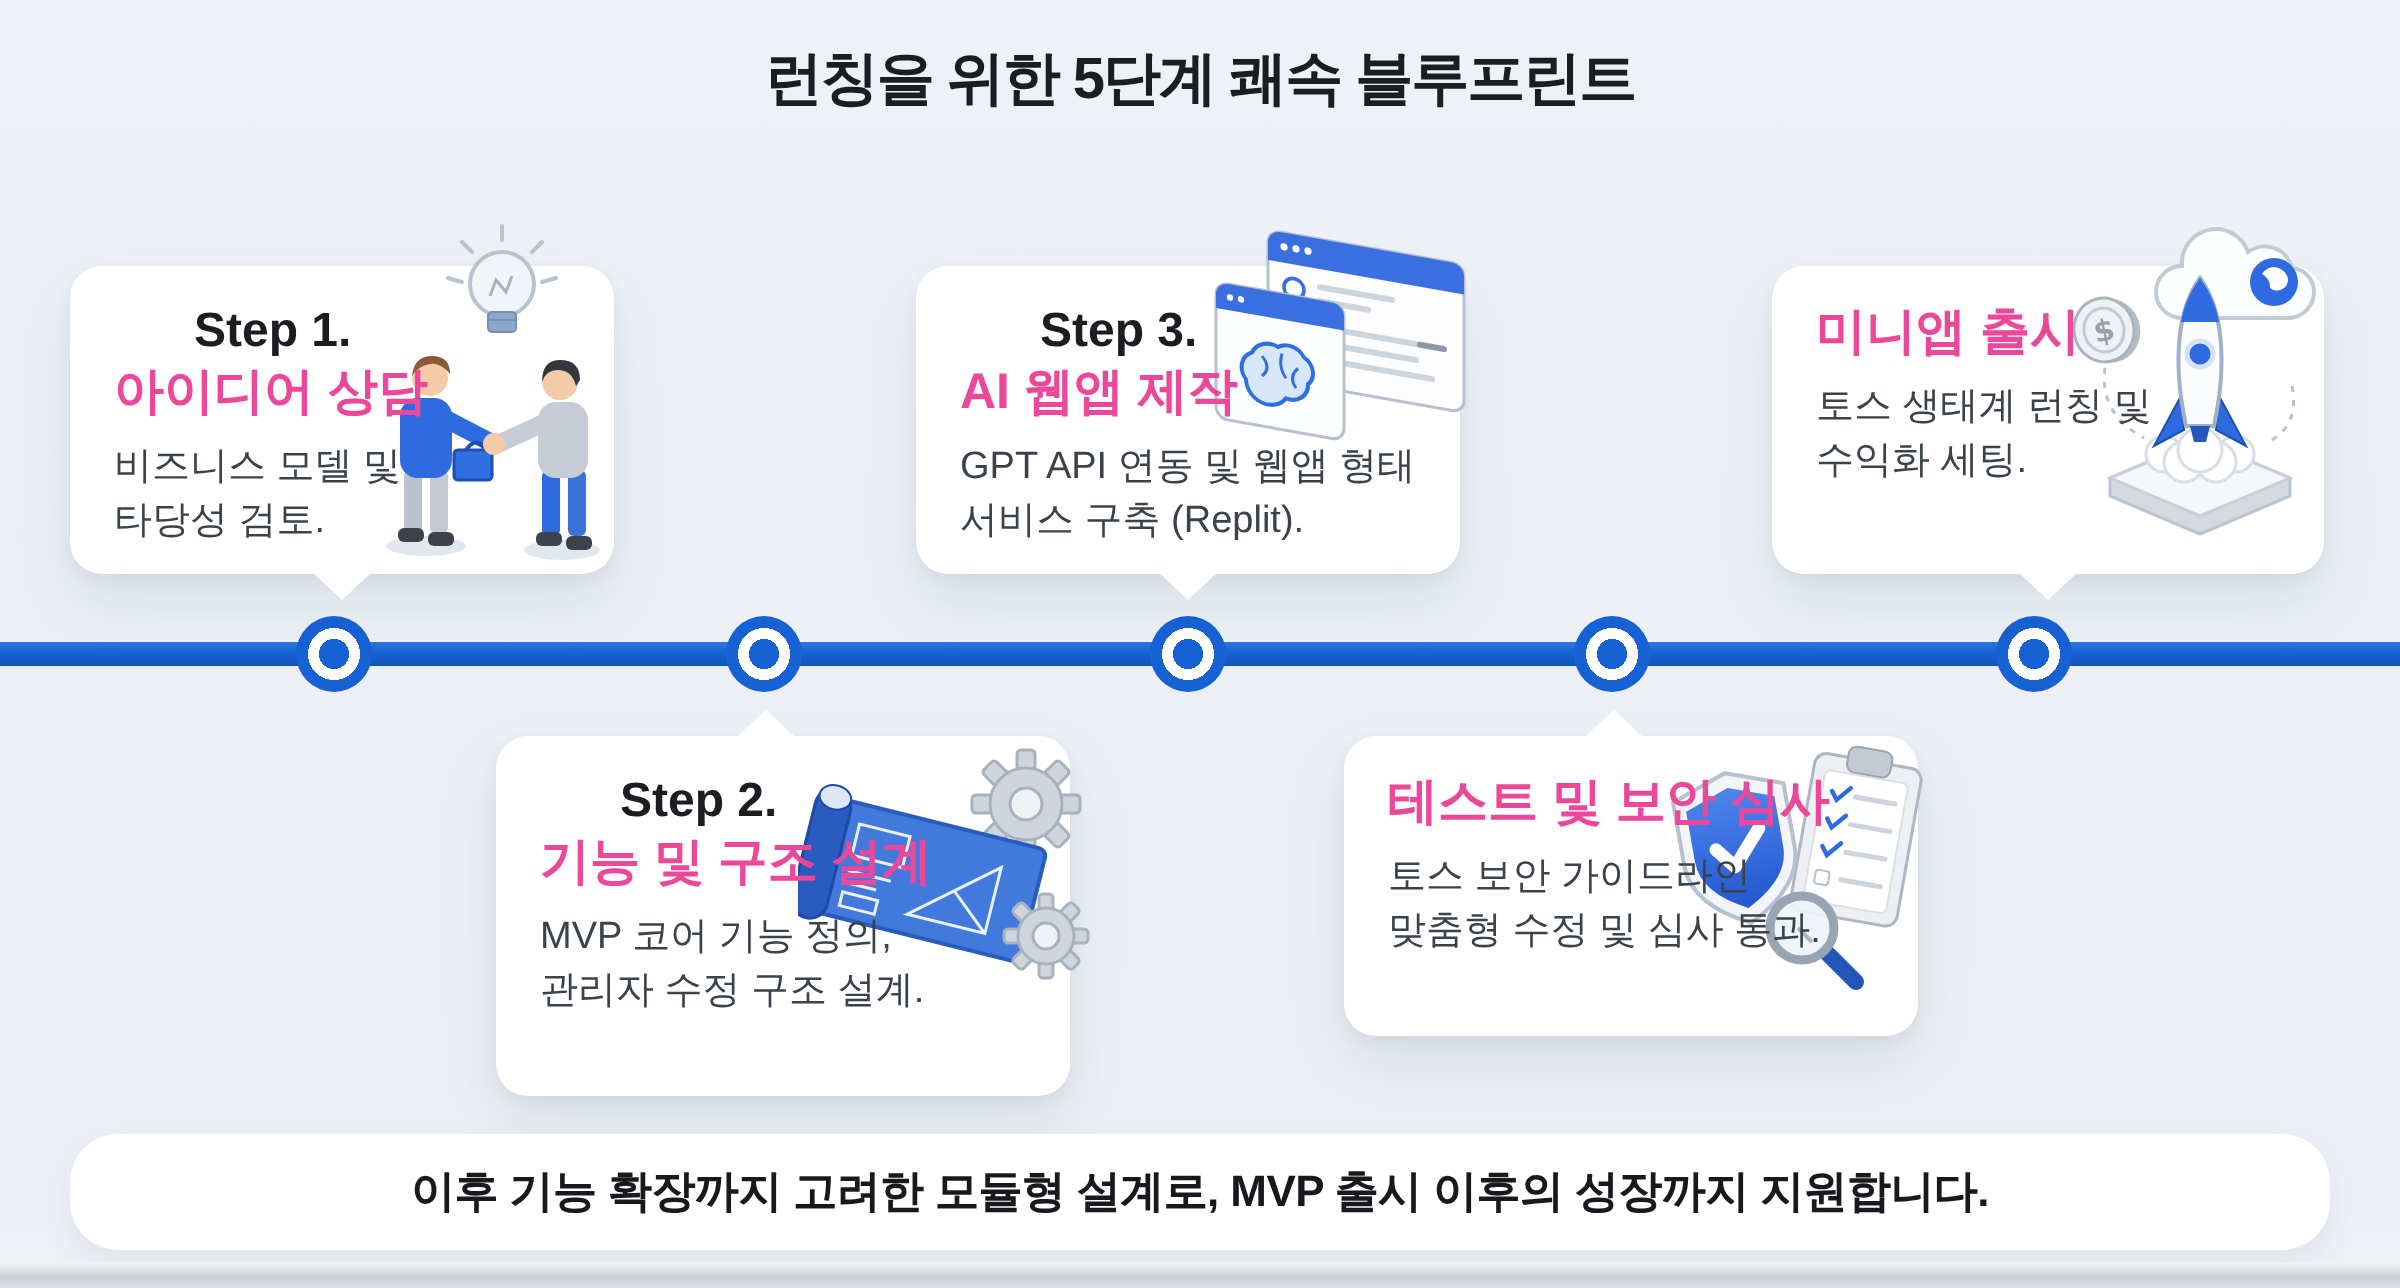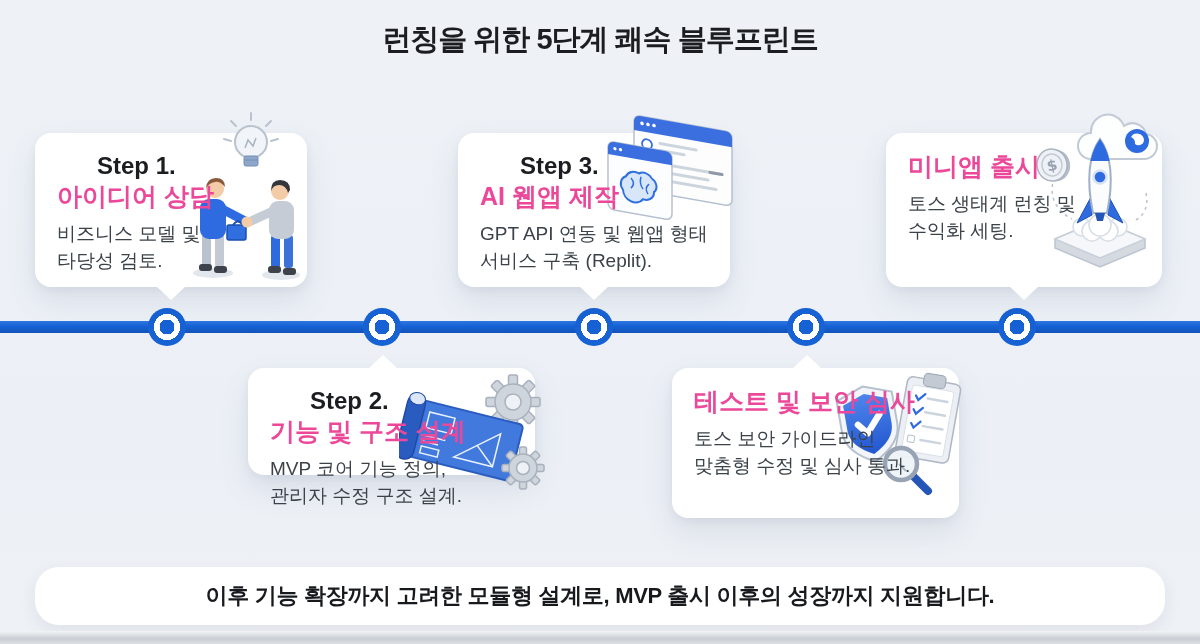--- a/index.html
+++ b/index.html
@@ -179,21 +179,21 @@
         </g>
       </svg>
     </div>
     <div class="card-body">
       <div class="step-name">미니앱 출시</div>
       <div class="step-desc">토스 생태계 런칭 및
 수익화 세팅.</div>
     </div>
   </div>
 
-  <div class="card bottom" style="left:248px;top:368px;width:287px;height:107px">
+  <div class="card bottom" style="left:248px;top:368px;width:287px;height:180px">
     <div class="illo" style="right:-14px;top:4px;width:150px;height:125px">
       <svg width="150" height="125" viewBox="0 0 150 125">
         <g transform="translate(114,30)" fill="#cfd5dd" stroke="#a9b1bd" stroke-width="1.5">
           <rect x="-4.5" y="-27" width="9" height="11" rx="2"></rect>
           <rect x="-4.5" y="-27" width="9" height="11" rx="2" transform="rotate(45)"></rect>
           <rect x="-4.5" y="-27" width="9" height="11" rx="2" transform="rotate(90)"></rect>
           <rect x="-4.5" y="-27" width="9" height="11" rx="2" transform="rotate(135)"></rect>
           <rect x="-4.5" y="-27" width="9" height="11" rx="2" transform="rotate(180)"></rect>
           <rect x="-4.5" y="-27" width="9" height="11" rx="2" transform="rotate(225)"></rect>
           <rect x="-4.5" y="-27" width="9" height="11" rx="2" transform="rotate(270)"></rect>

